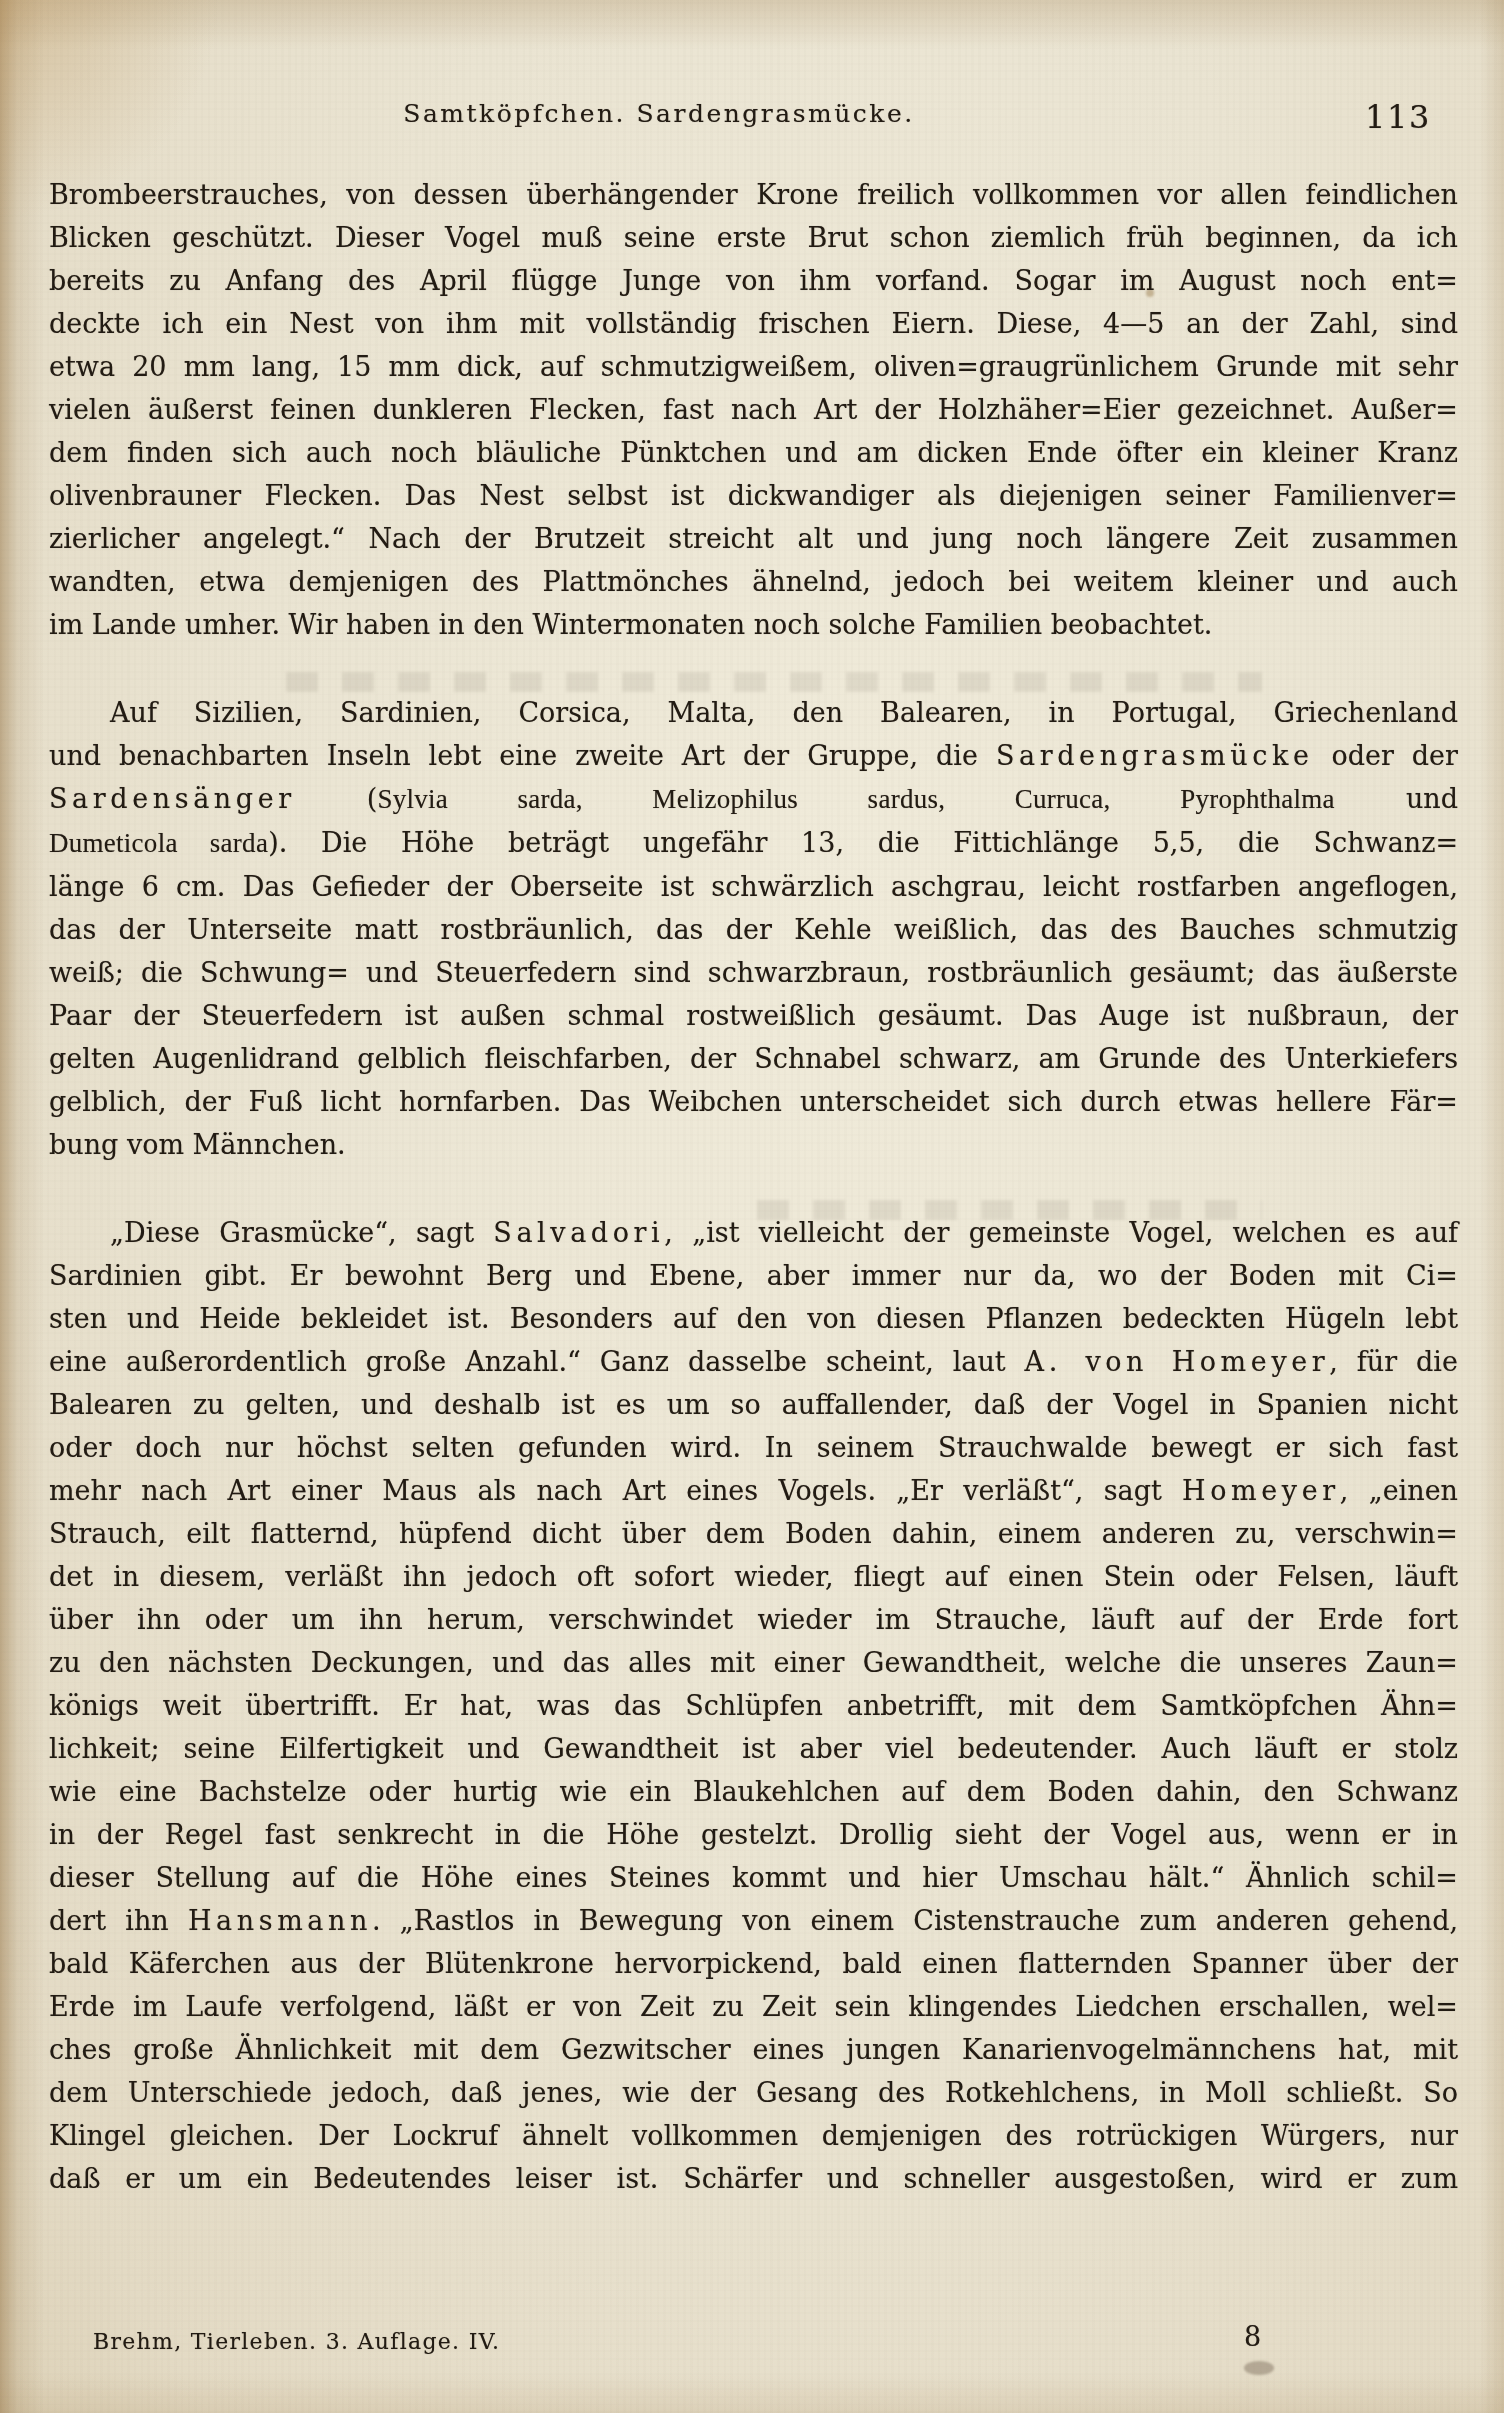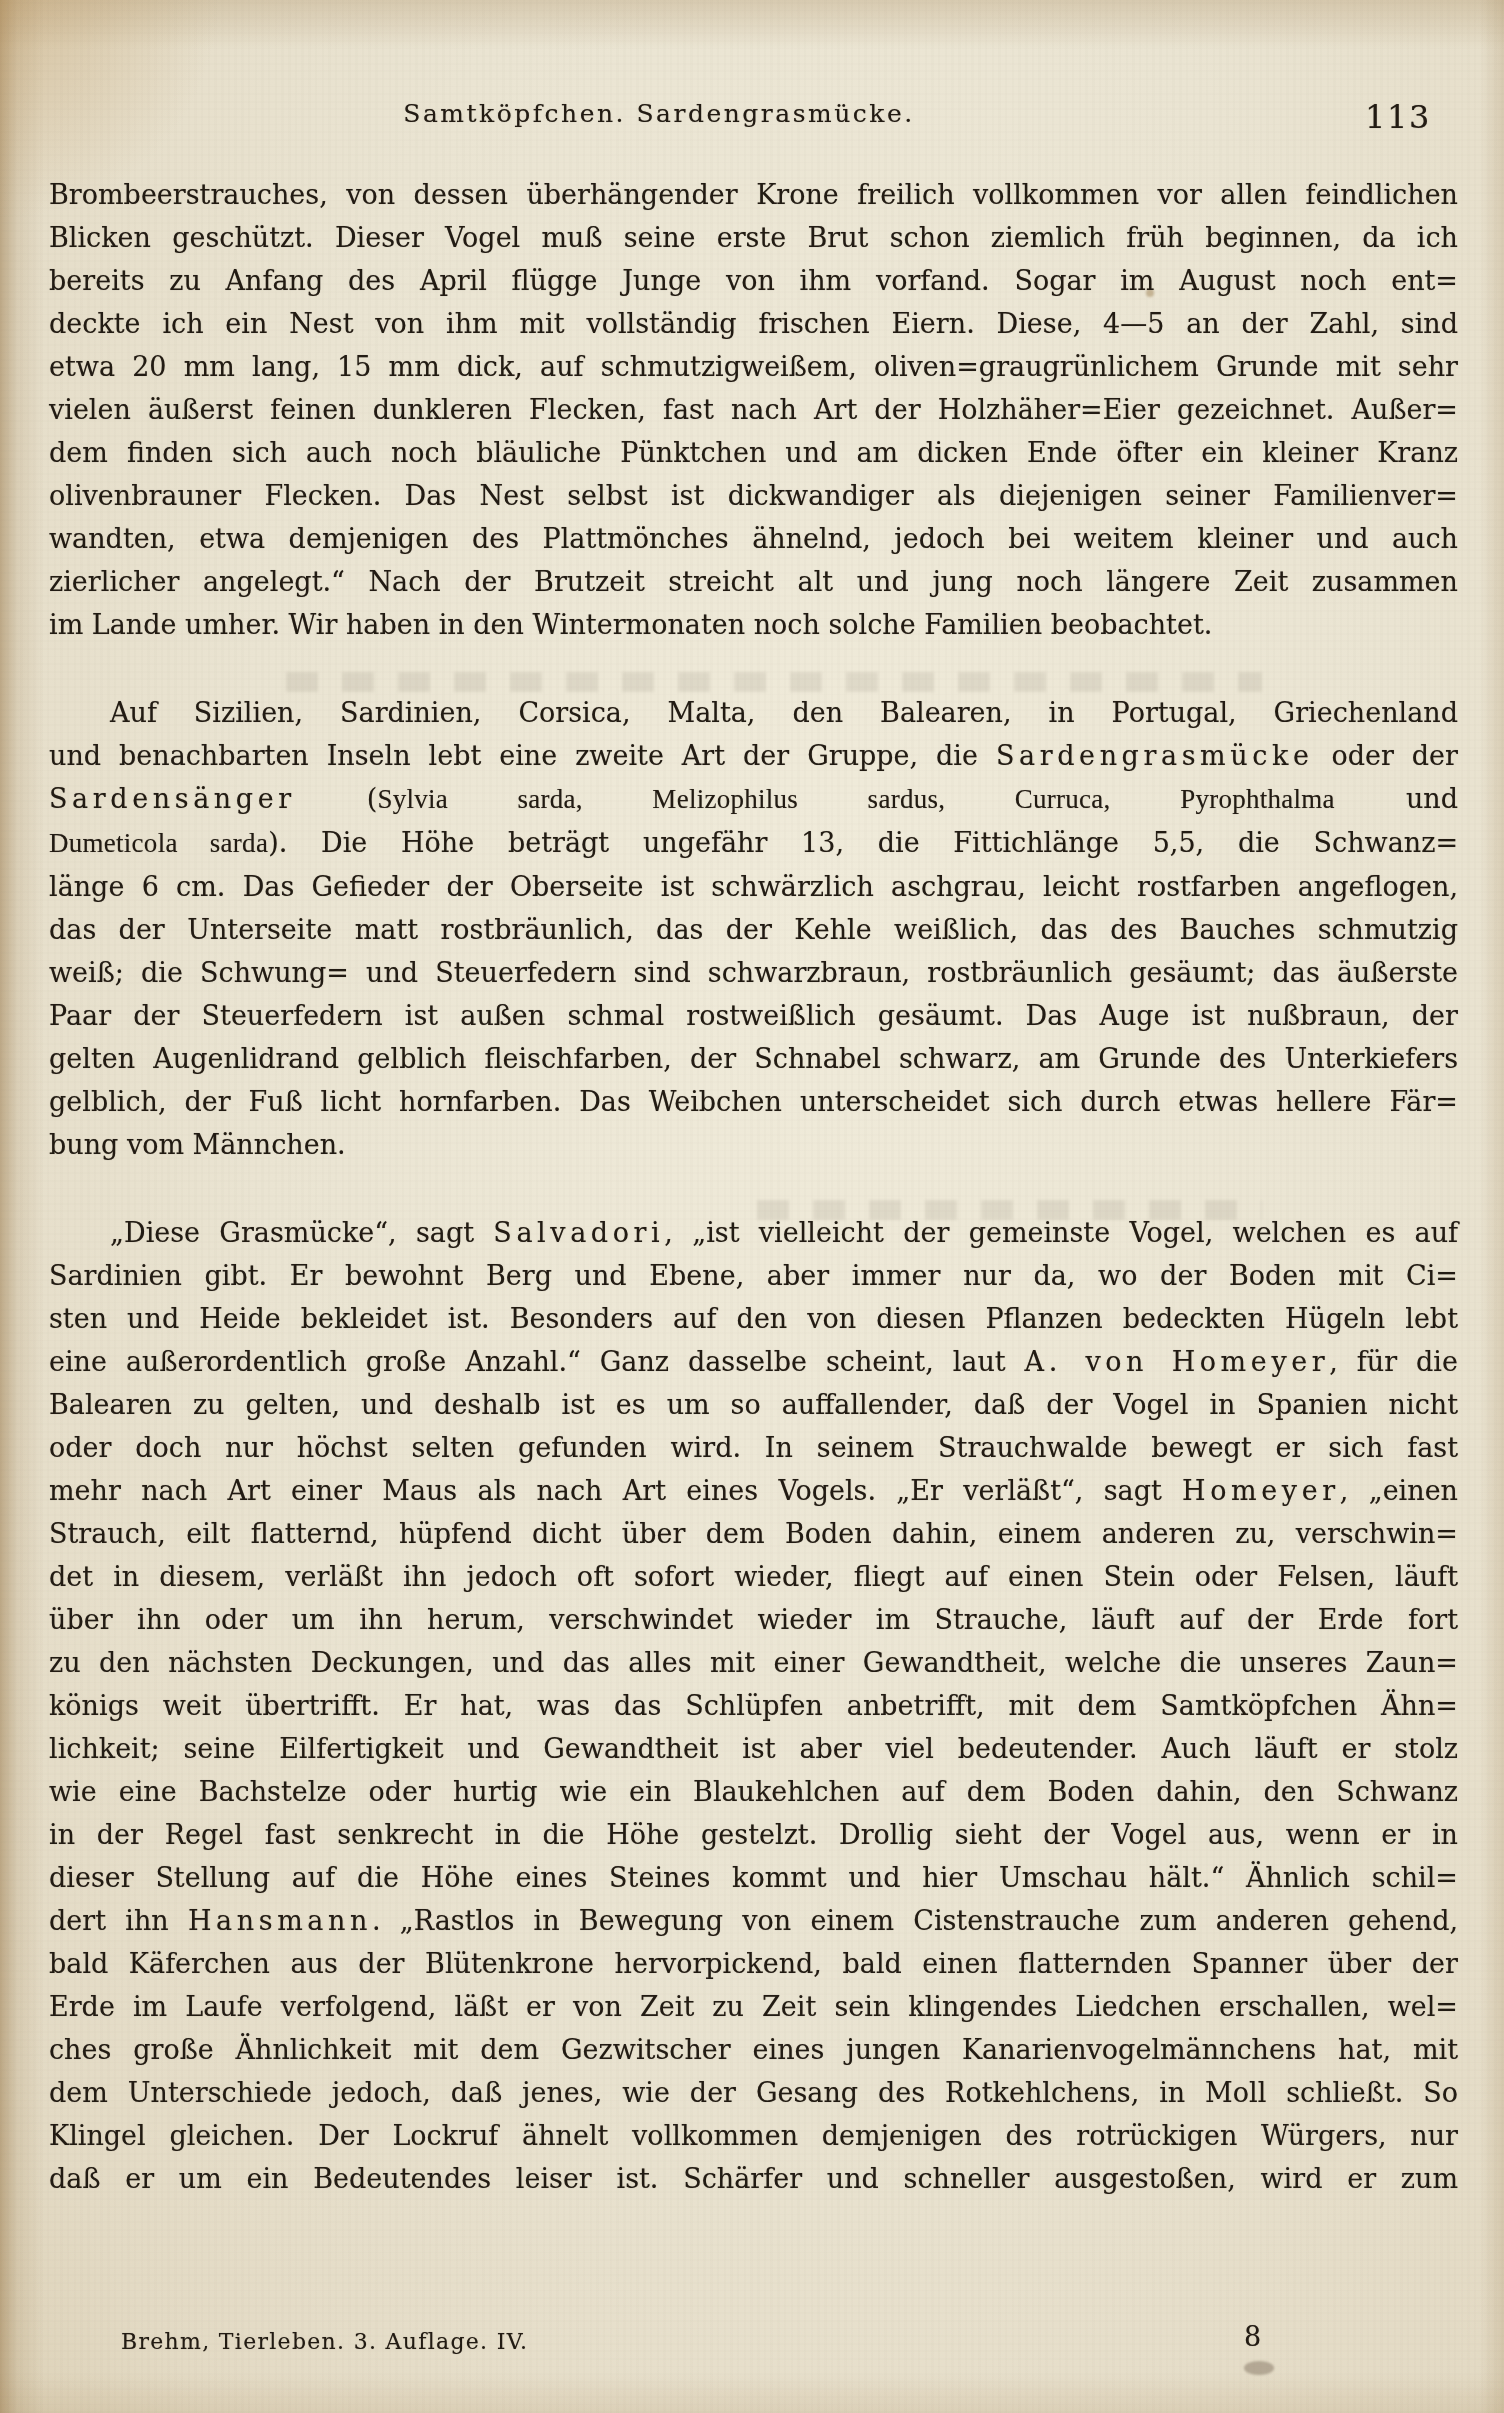--- a/index.html
+++ b/index.html
@@ -58,21 +58,21 @@
     text-align:justify;
     text-align-last:justify;
   }
   .line.final{text-align-last:left;}
   .line.indent{text-indent:61px;}
   .sperr{letter-spacing:0.17em;margin-top:24px;}
   .latin{font-family:"Liberation Serif", serif;letter-spacing:0.01em;}
 
   
   .footer-imprint{
-    position:absolute;top:2329px;left:121px;
+    position:absolute;top:2329px;left:93px;
     font-size:22px;letter-spacing:1.3px;
     text-shadow:0 0 0.8px rgba(30,20,10,.4);
   }
   .footer-signature{
     position:absolute;top:2321px;left:1244px;
     font-size:27px;
     text-shadow:0 0 0.8px rgba(30,20,10,.4);
   }
 </style>
 </head>
@@ -95,22 +95,22 @@
   <div class="text-block">
       <div class="para">
         <div class="line"><span>Brombeerstrauches, von dessen überhängender Krone freilich vollkommen vor allen feindlichen</span></div>
         <div class="line"><span>Blicken geschützt. Dieser Vogel muß seine erste Brut schon ziemlich früh beginnen, da ich</span></div>
         <div class="line"><span>bereits zu Anfang des April flügge Junge von ihm vorfand. Sogar im August noch ent=</span></div>
         <div class="line"><span>deckte ich ein Nest von ihm mit vollständig frischen Eiern. Diese, 4—5 an der Zahl, sind</span></div>
         <div class="line"><span>etwa 20 mm lang, 15 mm dick, auf schmutzigweißem, oliven=graugrünlichem Grunde mit sehr</span></div>
         <div class="line"><span>vielen äußerst feinen dunkleren Flecken, fast nach Art der Holzhäher=Eier gezeichnet. Außer=</span></div>
         <div class="line"><span>dem finden sich auch noch bläuliche Pünktchen und am dicken Ende öfter ein kleiner Kranz</span></div>
         <div class="line"><span>olivenbrauner Flecken. Das Nest selbst ist dickwandiger als diejenigen seiner Familienver=</span></div>
+        <div class="line"><span>zierlicher angelegt.“ Nach der Brutzeit streicht alt und jung noch längere Zeit zusammen</span></div>
         <div class="line"><span>wandten, etwa demjenigen des Plattmönches ähnelnd, jedoch bei weitem kleiner und auch</span></div>
-        <div class="line"><span>zierlicher angelegt.“ Nach der Brutzeit streicht alt und jung noch längere Zeit zusammen</span></div>
         <div class="line final"><span>im Lande umher. Wir haben in den Wintermonaten noch solche Familien beobachtet.</span></div>
       </div>
       <div class="para">
         <div class="line indent"><span>Auf Sizilien, Sardinien, Corsica, Malta, den Balearen, in Portugal, Griechenland</span></div>
         <div class="line"><span>und benachbarten Inseln lebt eine zweite Art der Gruppe, die </span><span class="sperr">Sardengrasmücke</span><span> oder der</span></div>
         <div class="line"><span class="sperr">Sardensänger</span><span> (</span><span class="latin">Sylvia sarda, Melizophilus sardus, Curruca, Pyrophthalma</span><span> und</span></div>
         <div class="line"><span class="latin">Dumeticola sarda</span><span>). Die Höhe beträgt ungefähr 13, die Fittichlänge 5,5, die Schwanz=</span></div>
         <div class="line"><span>länge 6 cm. Das Gefieder der Oberseite ist schwärzlich aschgrau, leicht rostfarben angeflogen,</span></div>
         <div class="line"><span>das der Unterseite matt rostbräunlich, das der Kehle weißlich, das des Bauches schmutzig</span></div>
         <div class="line"><span>weiß; die Schwung= und Steuerfedern sind schwarzbraun, rostbräunlich gesäumt; das äußerste</span></div>

